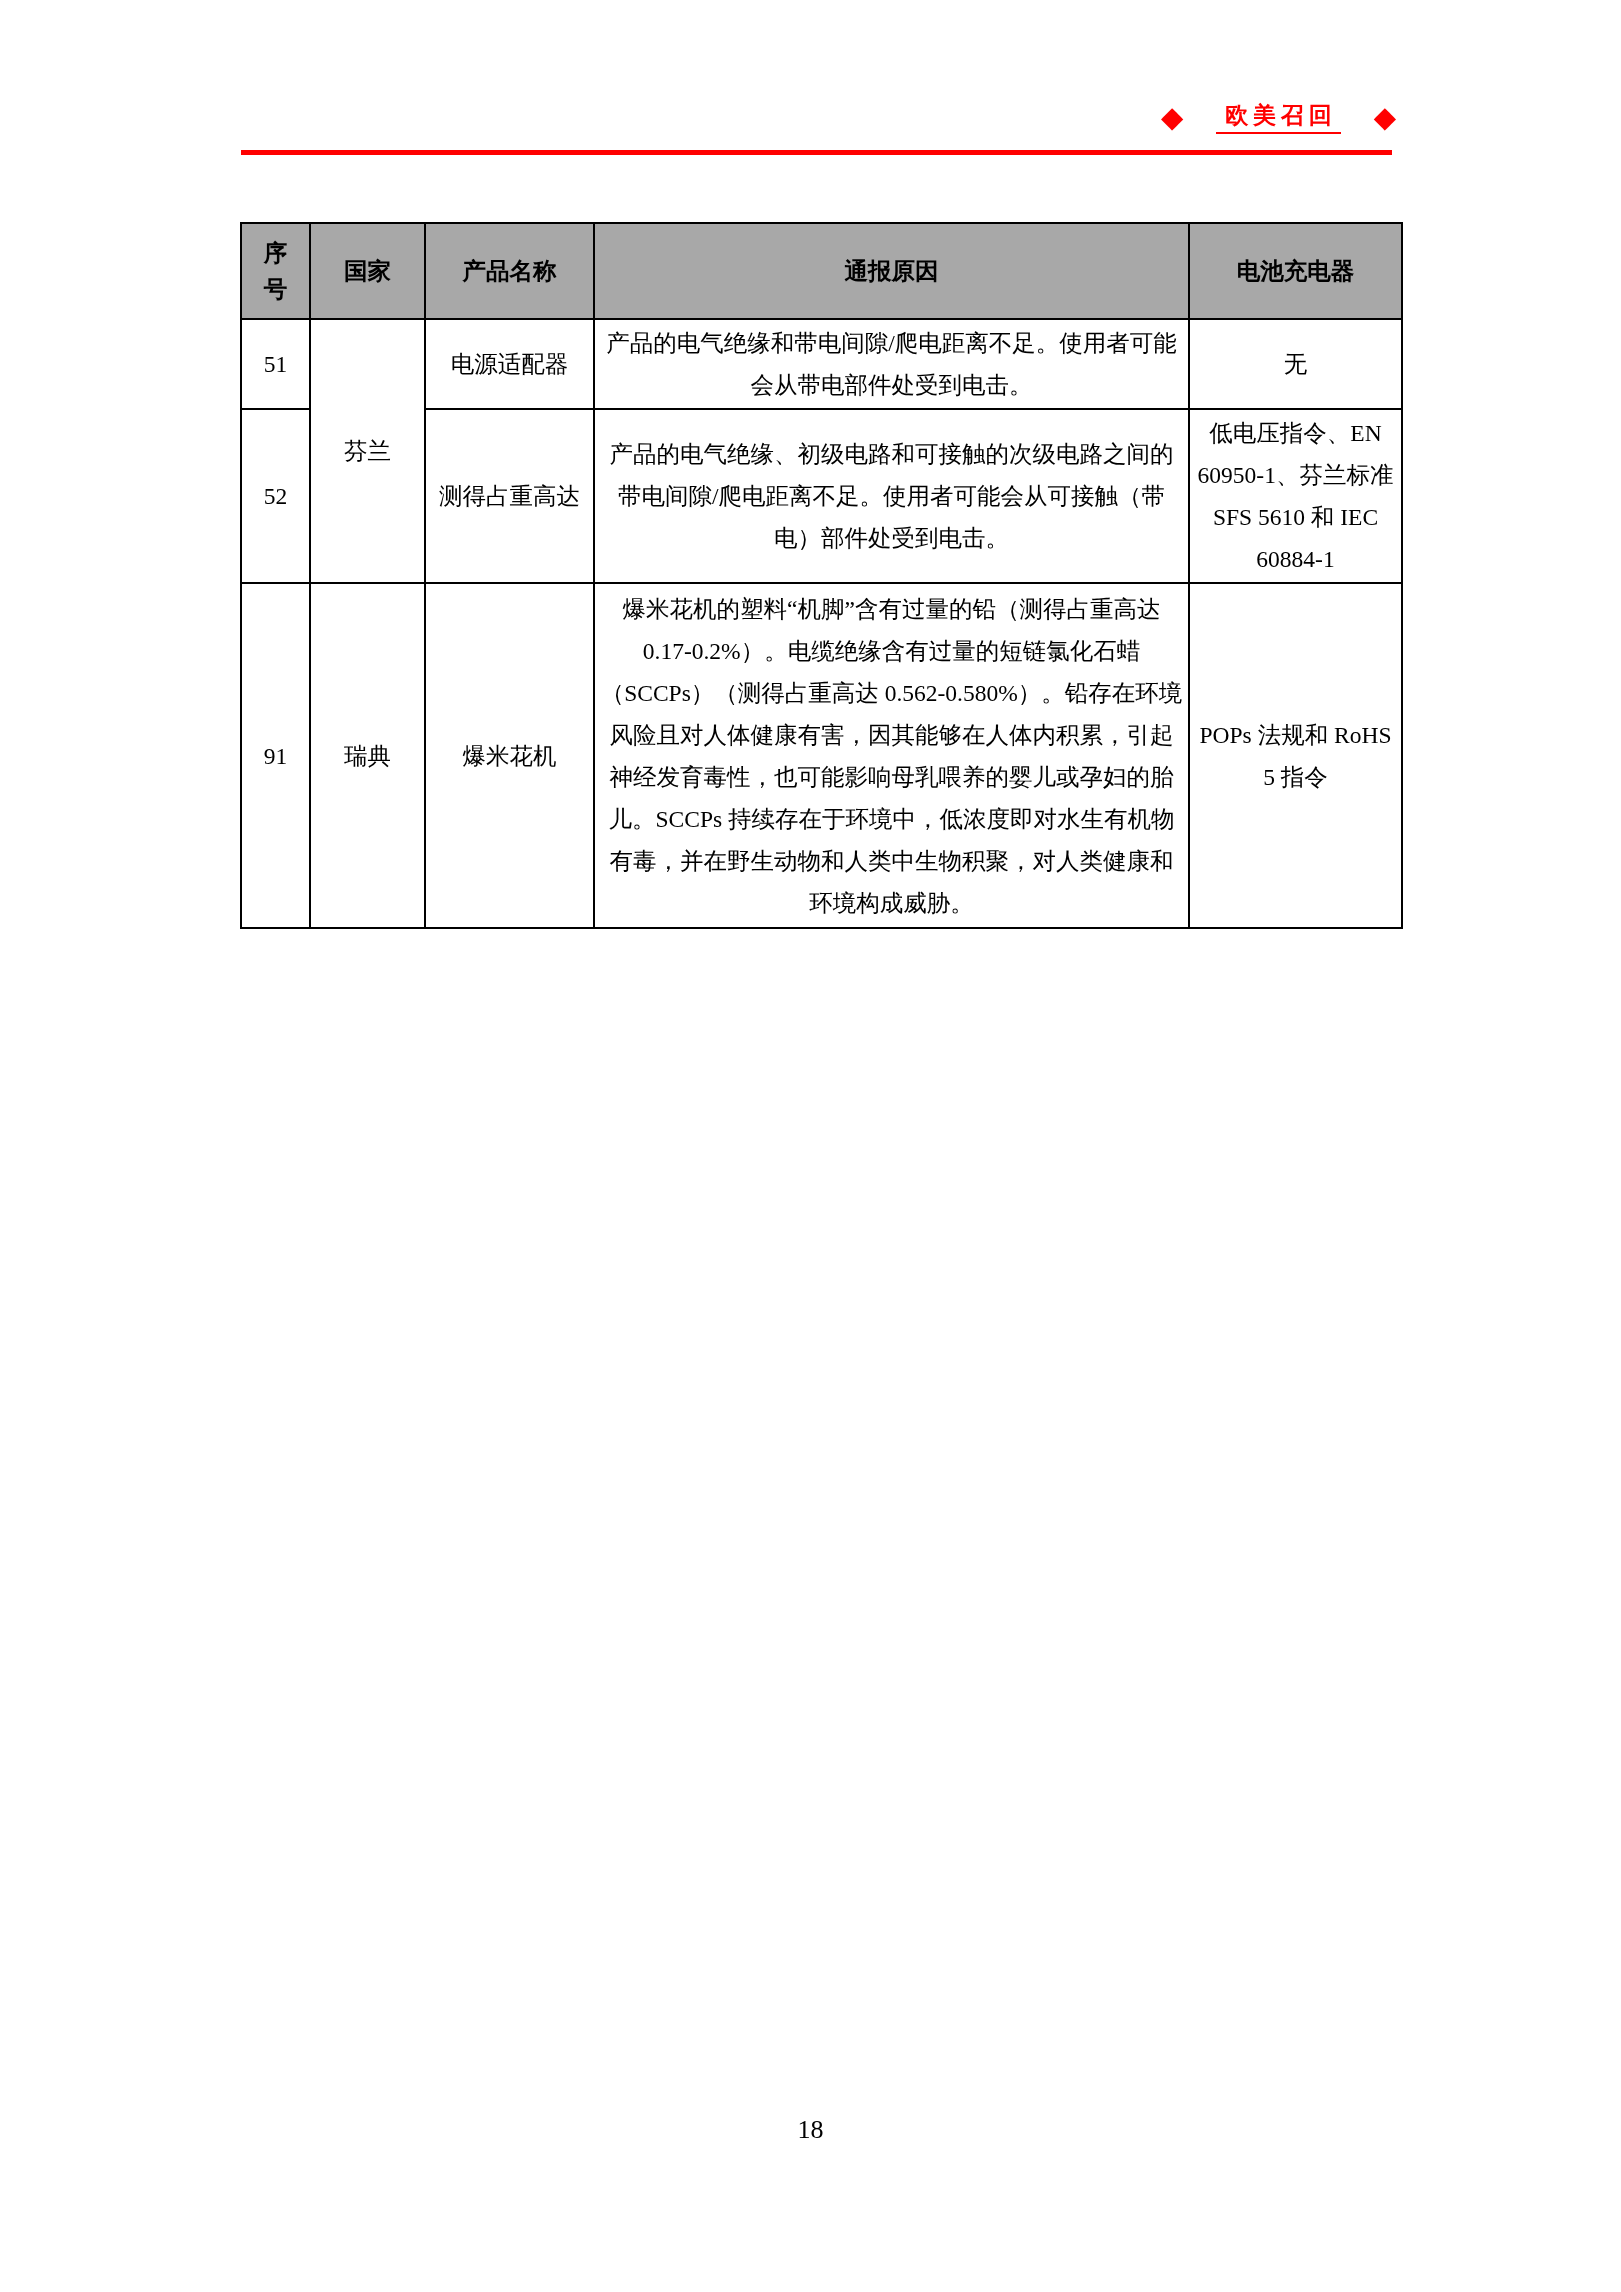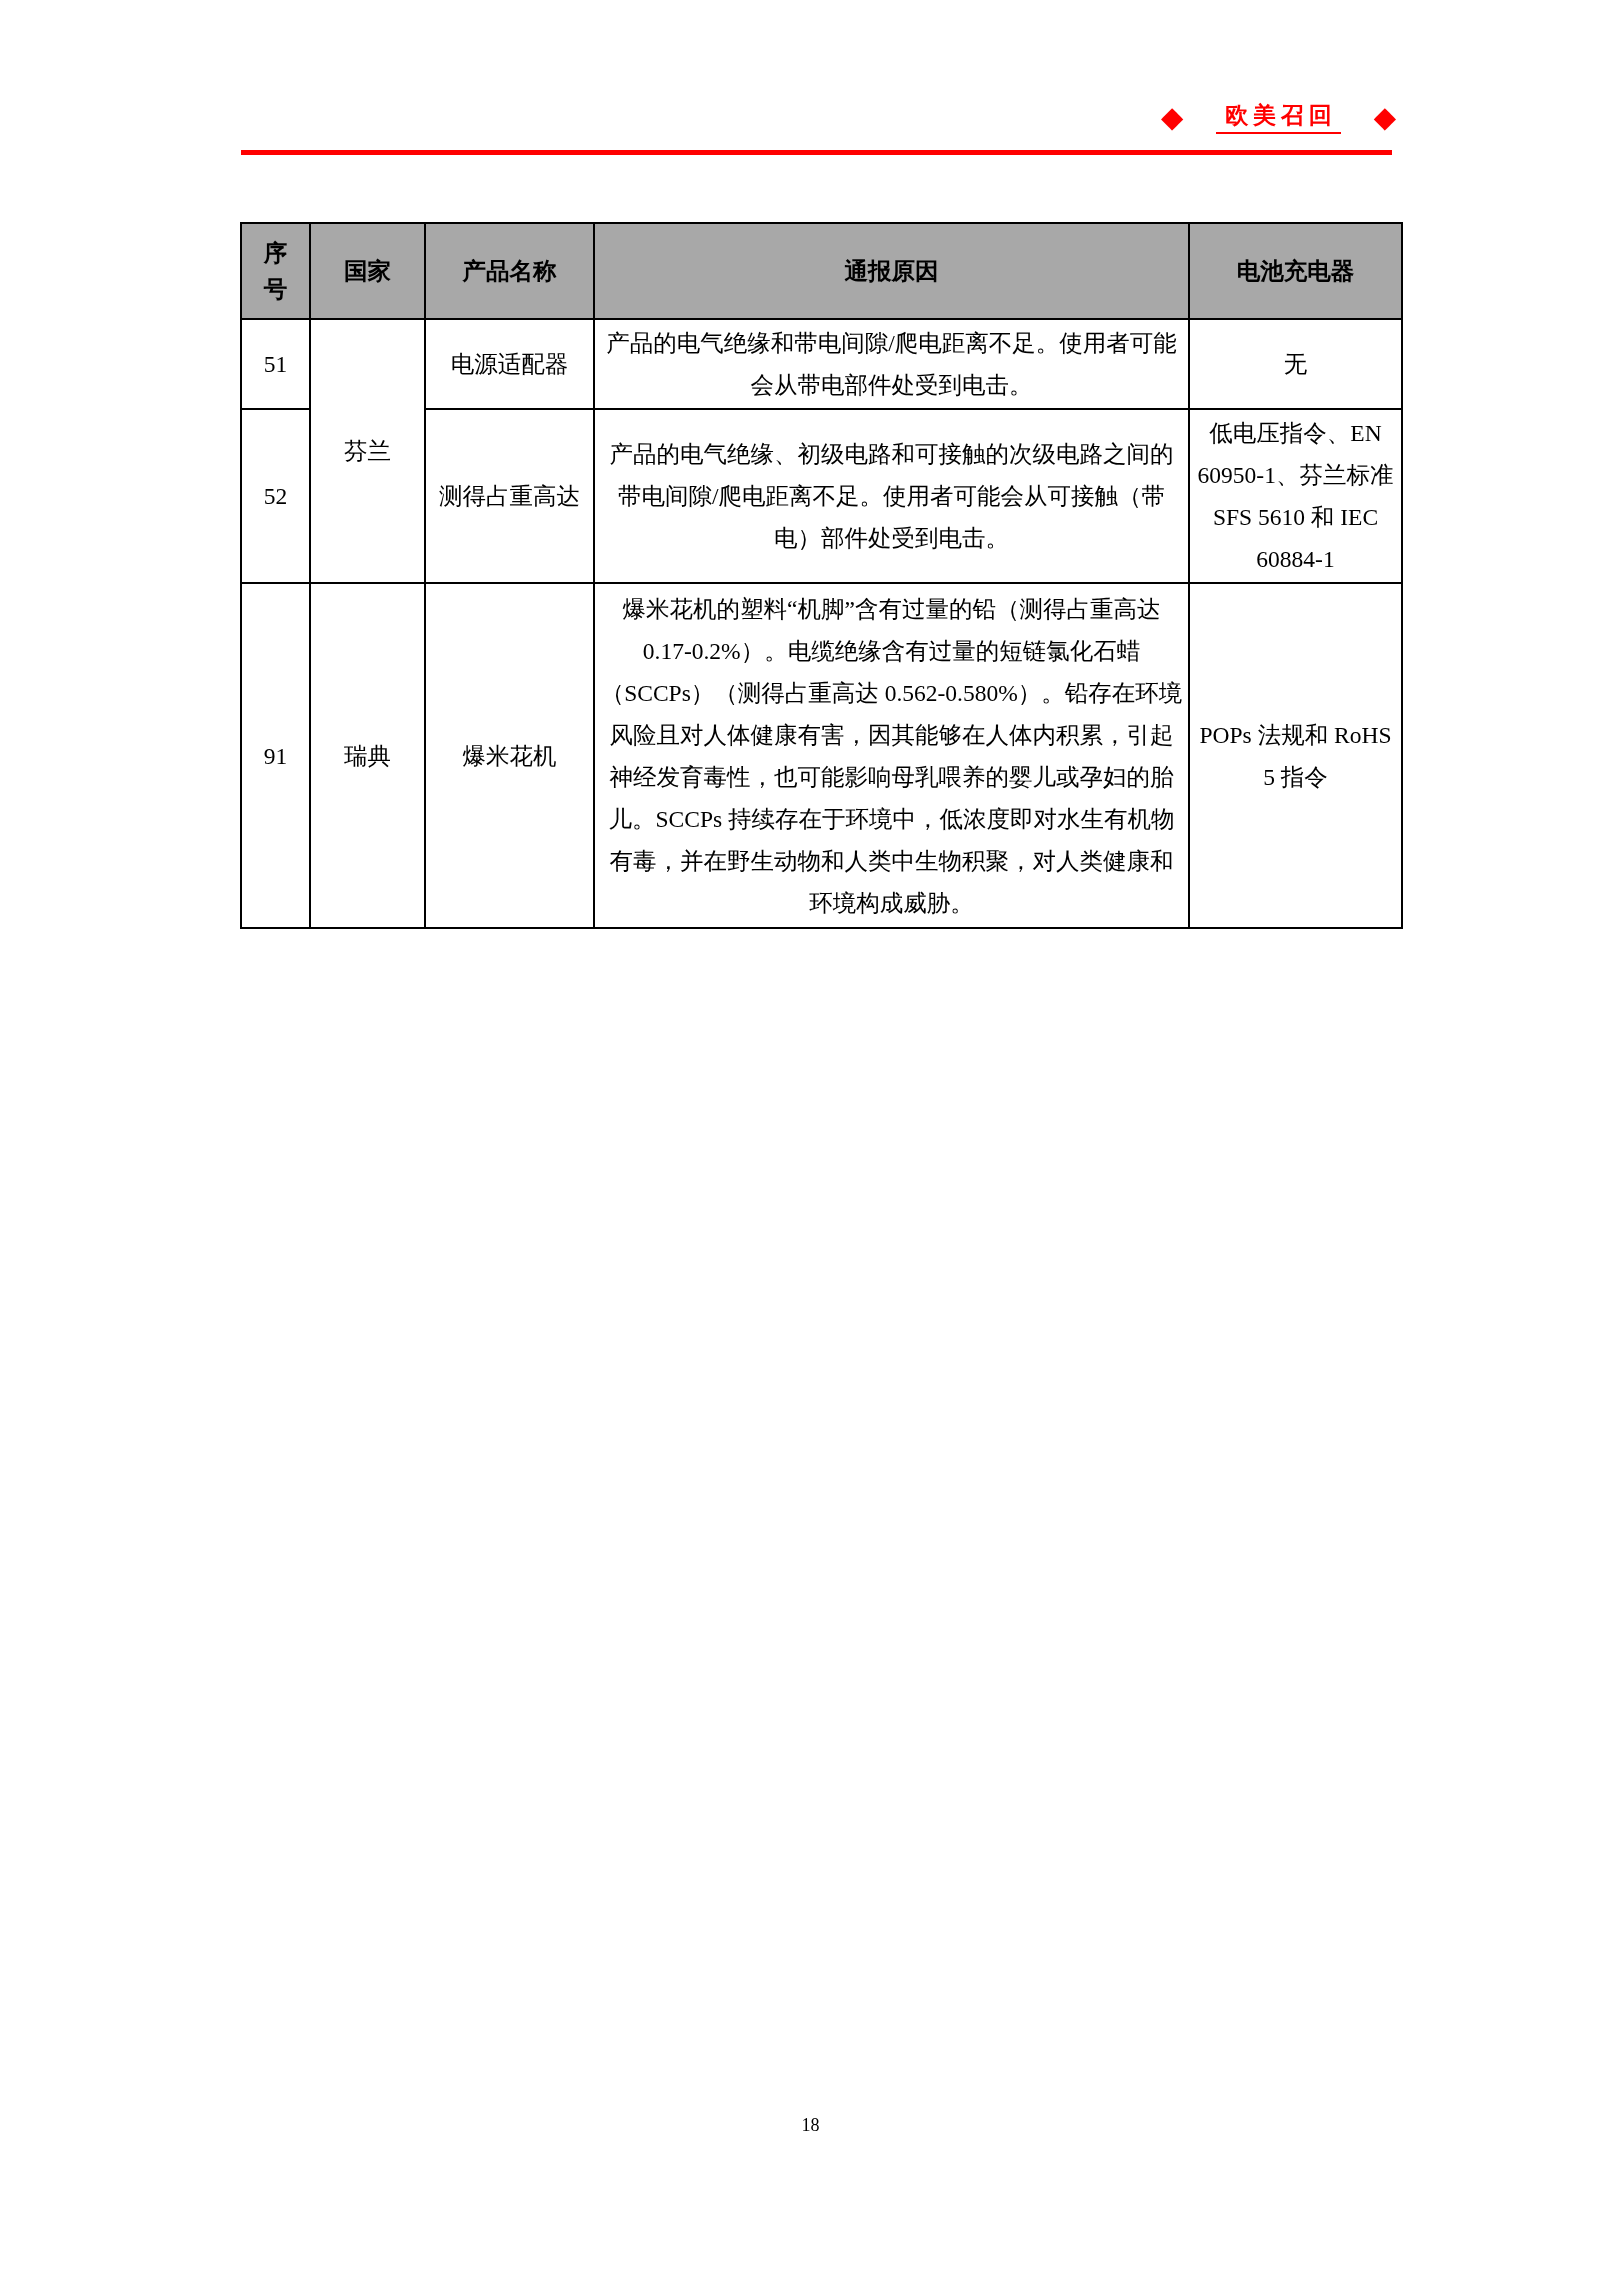--- a/index.html
+++ b/index.html
@@ -86,21 +86,21 @@
   .row-51 { height: 75px; }
   .row-52 { height: 161px; }
   .row-53 { height: 345px; }
   
   .page-footer {
     position: absolute;
     top: 2115px;
     left: 0;
     width: 1621px;
     text-align: center;
-    font-size: 18px;
+    font-size: 26px;
   }
 </style>
 </head>
 <body>
 
 <div class="page-header-title">
   <span class="diamond">◆</span>
   <span class="header-title-text">欧美召回</span>
   <span class="diamond">◆</span>
 </div>

